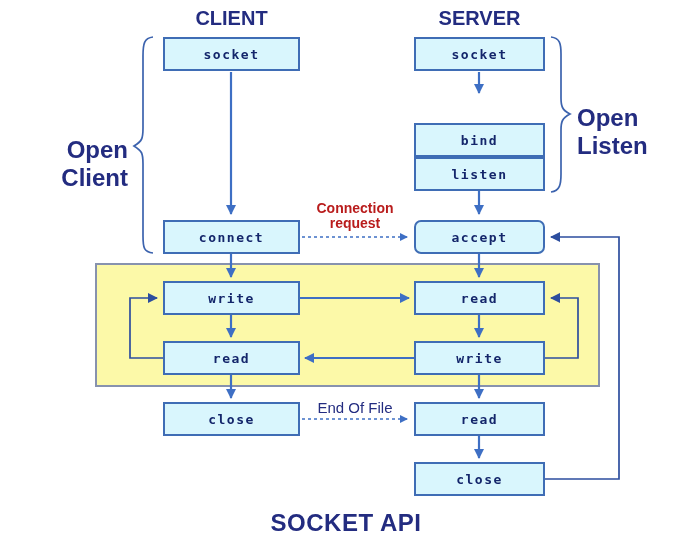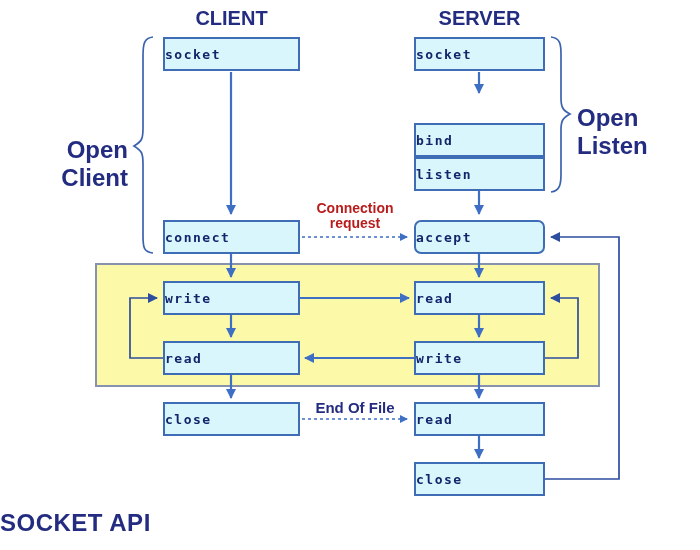--- a/index.html
+++ b/index.html
@@ -8,21 +8,21 @@
     font-family:"Liberation Sans",sans-serif;overflow:hidden;
   }
   .wires{position:absolute;left:0;top:0;z-index:2;}
   .session-panel{
     position:absolute;left:95px;top:263px;width:505px;height:124px;
     background:#FCF9A8;border:2px solid #8792AE;box-sizing:border-box;z-index:1;
   }
   .box{
     position:absolute;width:137px;height:34px;box-sizing:border-box;
     background:#D9F6FD;border:2px solid #3F6DB5;
-    display:flex;align-items:center;justify-content:flex-start;z-index:3;
+    display:flex;align-items:center;justify-content:center;z-index:3;
   }
   .box span{
     font-family:"DejaVu Sans Mono",monospace;font-weight:bold;
     font-size:13px;letter-spacing:1.5px;color:#14266B;
   }
   .srv{width:131px;}
   .heading{
     position:absolute;font-weight:bold;font-size:20px;color:#232C80;
     text-align:center;z-index:3;
   }
@@ -32,24 +32,24 @@
   .session-label{
     position:absolute;left:20px;top:288px;width:80px;z-index:3;
     font-weight:bold;font-size:16px;color:#232C80;line-height:24px;
   }
   .conn-req{
     position:absolute;left:298px;top:201px;width:114px;text-align:center;
     font-weight:bold;font-size:14px;color:#b91c1c;line-height:15px;z-index:3;
   }
   .eof{
     position:absolute;left:302px;top:399px;width:106px;text-align:center;
-    font-weight:bold;font-size:15px;color:#232C80;z-index:3;
+    font-weight:normal;font-size:15px;color:#232C80;z-index:3;
   }
   .title{
-    position:absolute;left:0;top:509px;width:692px;text-align:left;
+    position:absolute;left:0;top:509px;width:692px;text-align:center;
     font-weight:bold;font-size:24px;letter-spacing:0.5px;color:#232C80;z-index:3;
   }
 </style>
 </head>
 <body>
 
 <div class="stage">
 
   <div class="session-panel"></div>
 

